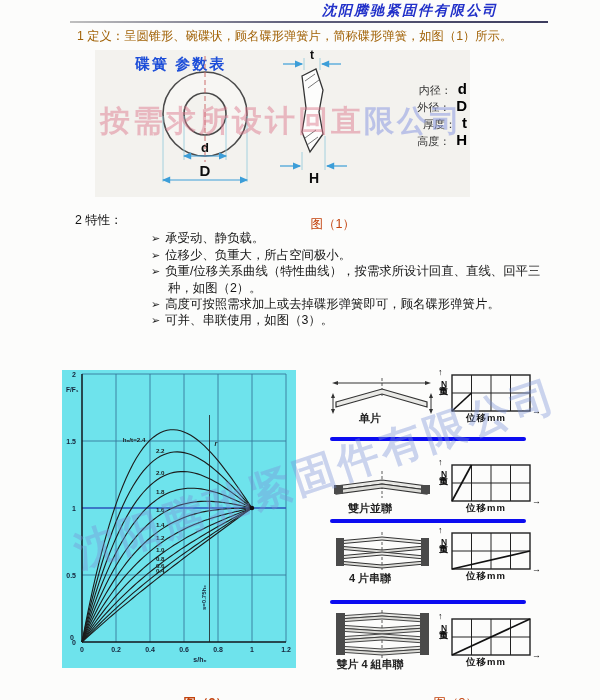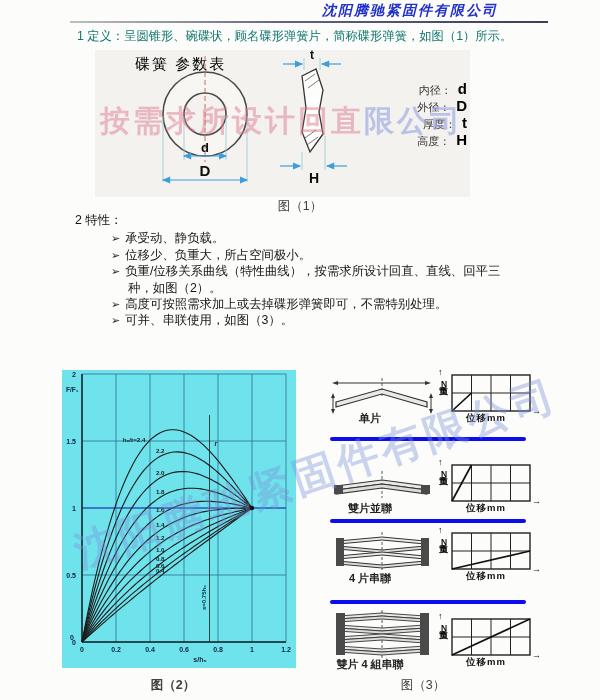--- a/index.html
+++ b/index.html
@@ -9,32 +9,32 @@
     font-family:"Liberation Sans","DejaVu Sans",sans-serif;
     color:#151515;
   }
   .abs{position:absolute;}
   
   .company{left:290px;top:2px;width:240px;text-align:center;
     font-family:"Liberation Serif","DejaVu Serif",serif;
     font-weight:bold;font-style:italic;font-size:14px;letter-spacing:2px;color:#2130c9;}
   .hline{left:70px;top:21px;width:478px;height:2px;
     background:linear-gradient(90deg,#bfbfbf,#62627d 45%,#3c3c5e);}
-  .definition{left:77px;top:28px;font-size:12.3px;white-space:nowrap;color:#0f766e;}
+  .definition{left:77px;top:28px;font-size:12.3px;white-space:nowrap;color:#a16207;}
   
   .fig1panel{left:95px;top:50px;width:375px;height:147px;background:#f3f2ee;}
-  .fig1title{left:40px;top:5px;font-size:15px;font-weight:normal;letter-spacing:2px;color:#000000;}
+  .fig1title{left:40px;top:5px;font-size:15px;font-weight:bold;letter-spacing:2px;color:#1d4ed8;}
   .fig1svg{left:0;top:0;}
   .paramrow{left:292px;width:80px;height:17px;font-size:11px;color:#333;text-align:right;}
   .paramrow b{font-size:15px;color:#000;margin-left:6px;font-family:"Liberation Sans",sans-serif;}
-  .cap{font-size:12.5px;text-align:center;color:#404040;}
+  .cap{font-size:12.5px;text-align:right;color:#c2410c;margin-top:18px;}
   .cap1{left:245px;top:198px;width:110px;}
   
   .features{left:75px;top:212px;width:485px;font-size:12.4px;line-height:16.4px;}
-  .featItems{margin-left:36px;width:400px;margin-top:2px;}
+  .featItems{margin-left:76px;width:400px;margin-top:2px;}
   .feat{padding-left:17px;text-indent:-17px;}
   .feat .mk{margin-right:5px;font-size:11px;color:#222;}
   
   .chartpanel{left:62px;top:370px;width:234px;height:298px;background:#6ee3ec;}
   .cap2{left:118px;top:677px;width:110px;font-weight:bold;}
   
   .bluebar{left:330px;width:196px;height:4px;background:#0c0cf0;border-radius:2px;}
   .disc{left:328px;width:108px;}
   .disclabel{left:316px;width:108px;text-align:center;font-size:11px;font-weight:bold;color:#222;}
   .g3graph{position:absolute;width:108px;height:54px;}
@@ -109,21 +109,21 @@
   <div class="abs paramrow" style="top:81px"><span>高度：</span><b>H</b></div>
 </div>
 <div class="abs cap cap1">图（1）</div>
 
 <div class="abs features">
   <div>2 特性：</div>
   <div class="featItems">
     <div class="feat"><span class="mk">➢</span><span>承受动、静负载。</span></div>
     <div class="feat"><span class="mk">➢</span><span>位移少、负重大，所占空间极小。</span></div>
     <div class="feat"><span class="mk">➢</span><span>负重/位移关系曲线（特性曲线），按需求所设计回直、直线、回平三种，如图（2）。</span></div>
-    <div class="feat"><span class="mk">➢</span><span>高度可按照需求加上或去掉碟形弹簧即可，不需特别处理。</span></div>
+    <div class="feat"><span class="mk">➢</span><span>高度可按照需求加上或去掉碟形弹簧即可，顾名碟形弹簧片。</span></div>
     <div class="feat"><span class="mk">➢</span><span>可并、串联使用，如图（3）。</span></div>
   </div>
 </div>
 
 <div class="abs chartpanel" style="background: rgb(110, 227, 236);">
   <svg id="chart2" width="234" height="298" viewBox="0 0 234 298">
       <line x1="54" y1="4" x2="54" y2="272" stroke="#35789c" stroke-width="0.9"></line>
       <line x1="88" y1="4" x2="88" y2="272" stroke="#35789c" stroke-width="0.9"></line>
       <line x1="122" y1="4" x2="122" y2="272" stroke="#35789c" stroke-width="0.9"></line>
       <line x1="156" y1="4" x2="156" y2="272" stroke="#35789c" stroke-width="0.9"></line>

